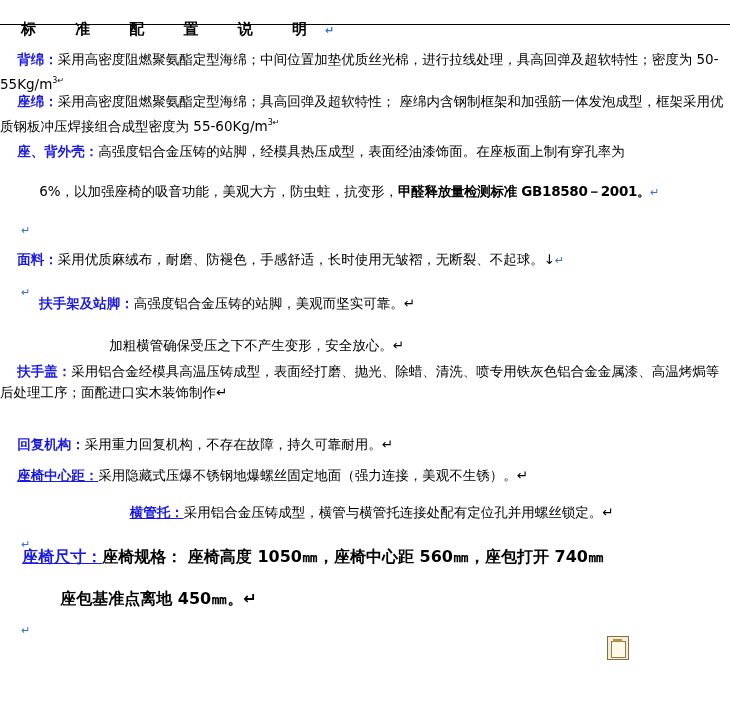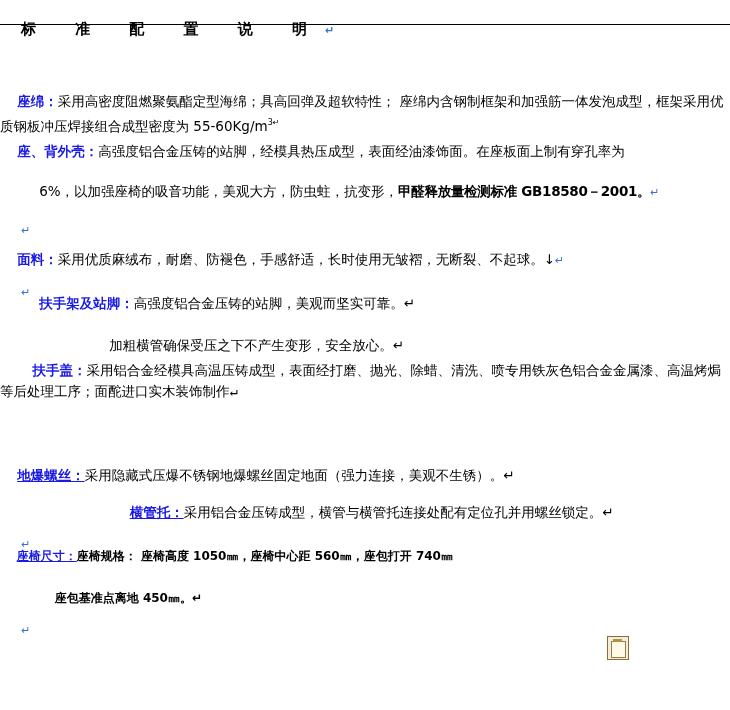--- a/index.html
+++ b/index.html
@@ -67,21 +67,21 @@
   .sup {
     font-size: 8px;
     vertical-align: super;
   }
   .pilcrow {
     color: #3a6fd8;
     font-size: 11px;
     vertical-align: baseline;
   }
   .big {
-    font-size: 12px;
+    font-size: 16px;
     font-weight: bold;
   }
   .clip-icon {
     position: absolute;
     left: 607px;
     top: 636px;
     width: 22px;
     height: 24px;
     border: 1px solid #8a6d3b;
     background: #f2eede;
@@ -108,20 +108,23 @@
 </head>
 <body>
 
 <div class="page">
 
   <div class="hdr">
     <span>标</span><span class="sp"> </span><span>准</span><span class="sp"> </span><span>配</span><span class="sp"> </span><span>置</span><span class="sp"> </span><span>说</span><span class="sp"> </span><span>明</span><span class="pilcrow" style="margin-left:18px">↵</span>
   </div>
   <div class="hdr-rule"></div>
 
+  <div class="para" style="left:0px; top:28px; width:726px;">
+    <span class="lbl-blue">背绵：</span><span class="blk">采用高密度阻燃聚氨酯定型海绵；中间位置加垫优质丝光棉，进行拉线处理，具高回弹及超软特性；密度为 50-55Kg/m</span><span class="sup blk">3↵</span>
+  </div>
 
   <div class="para" style="left:0px; top:70px; width:726px;">
     <span class="lbl-blue">座绵：</span><span class="blk">采用高密度阻燃聚氨酯定型海绵；具高回弹及超软特性； 座绵内含钢制框架和加强筋一体发泡成型，框架采用优质钢板冲压焊接组合成型密度为 55-60Kg/m</span><span class="sup blk">3↵</span>
   </div>
 
   <div class="para" style="left:0px; top:120px; width:726px;">
     <span class="lbl-blue">座、背外壳：</span><span class="blk">高强度铝合金压铸的站脚，经模具热压成型，表面经油漆饰面。在座板面上制有穿孔率为</span>
   </div>
   <div class="para" style="left:22px; top:160px; width:700px;">
     <span class="blk">6%，以加强座椅的吸音功能，美观大方，防虫蛀，抗变形，</span><span class="blk mono-em">甲醛释放量检测标准 GB18580－2001。</span><span class="pilcrow">↵</span>
@@ -137,27 +140,30 @@
     <span class="pilcrow">↵</span>
   </div>
 
   <div class="para" style="left:22px; top:272px; width:704px;">
     <span class="lbl-blue">扶手架及站脚：</span><span class="blk">高强度铝合金压铸的站脚，美观而坚实可靠。↵</span>
   </div>
   <div class="para" style="left:92px; top:314px; width:634px;">
     <span class="blk">加粗横管确保受压之下不产生变形，安全放心。↵</span>
   </div>
 
-  <div class="para" style="left:0px; top:340px; width:726px;font-family:Liberation Mono, monospace;">
+  <div class="para" style="left:0px; top:340px; width:726px;">
     <span class="lbl-blue">扶手盖：</span><span class="blk">采用铝合金经模具高温压铸成型，表面经打磨、抛光、除蜡、清洗、喷专用铁灰色铝合金金属漆、高温烤焗等后处理工序；面酡进口实木装饰制作↵</span>
   </div>
 
+  <div class="para" style="left:0px; top:413px; width:726px;">
+    <span class="lbl-blue">回复机构：</span><span class="blk">采用重力回复机构，不存在故障，持久可靠耐用。↵</span>
+  </div>
 
   <div class="para" style="left:0px; top:444px; width:726px;">
-    <span class="lbl-blue-u">地爆螺丝：</span><span class="blk">采用隐藏式压爆不锈钢地爆螺丝固定地面（强力连接，美观不生锈）。↵</span>
+    <span class="lbl-blue-u">座椅中心距：</span><span class="blk">采用隐藏式压爆不锈钢地爆螺丝固定地面（强力连接，美观不生锈）。↵</span>
   </div>
 
   <div class="para" style="left:0px; top:481px; width:726px;text-align:center;">
     <span class="lbl-blue-u">横管托：</span><span class="blk">采用铝合金压铸成型，横管与横管托连接处配有定位孔并用螺丝锁定。↵</span>
   </div>
 
   <div class="para" style="left:4px; top:512px;">
     <span class="pilcrow">↵</span>
   </div>
 

